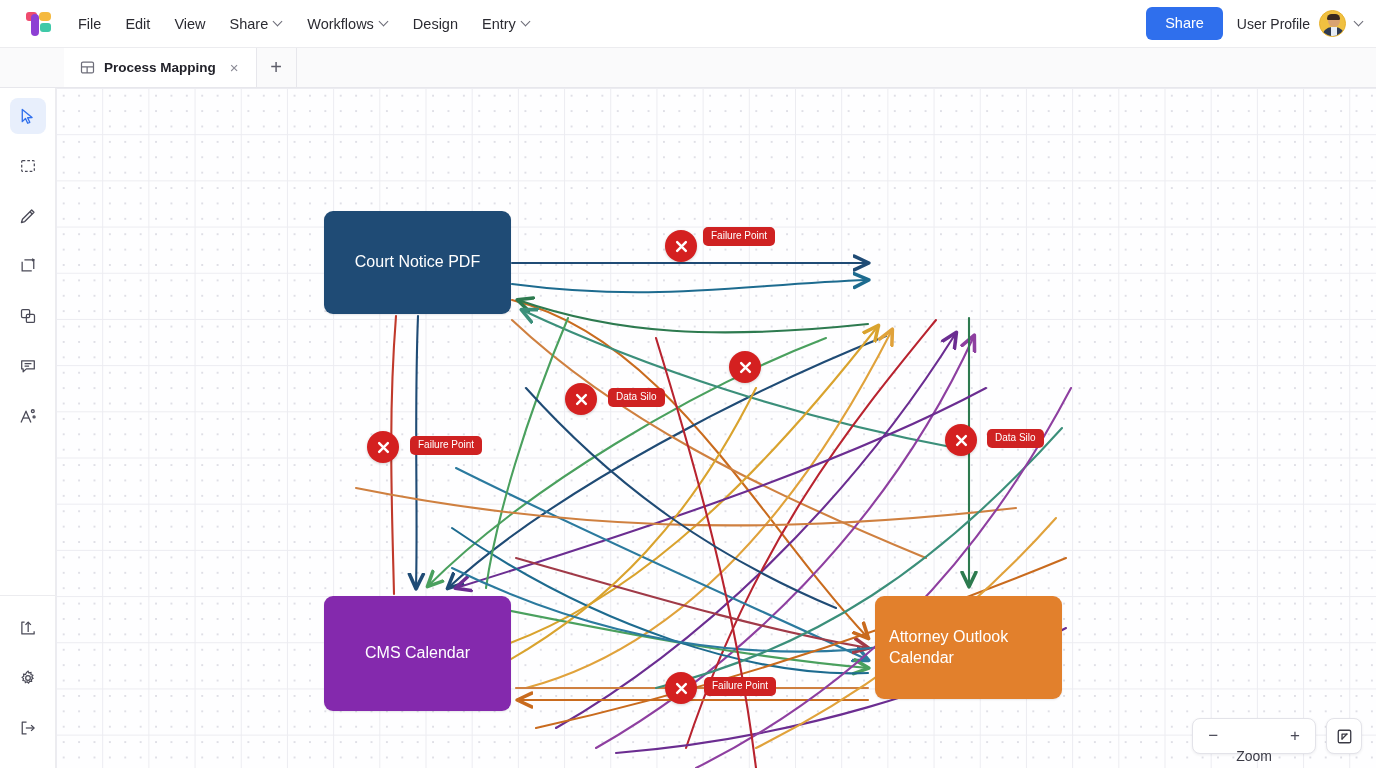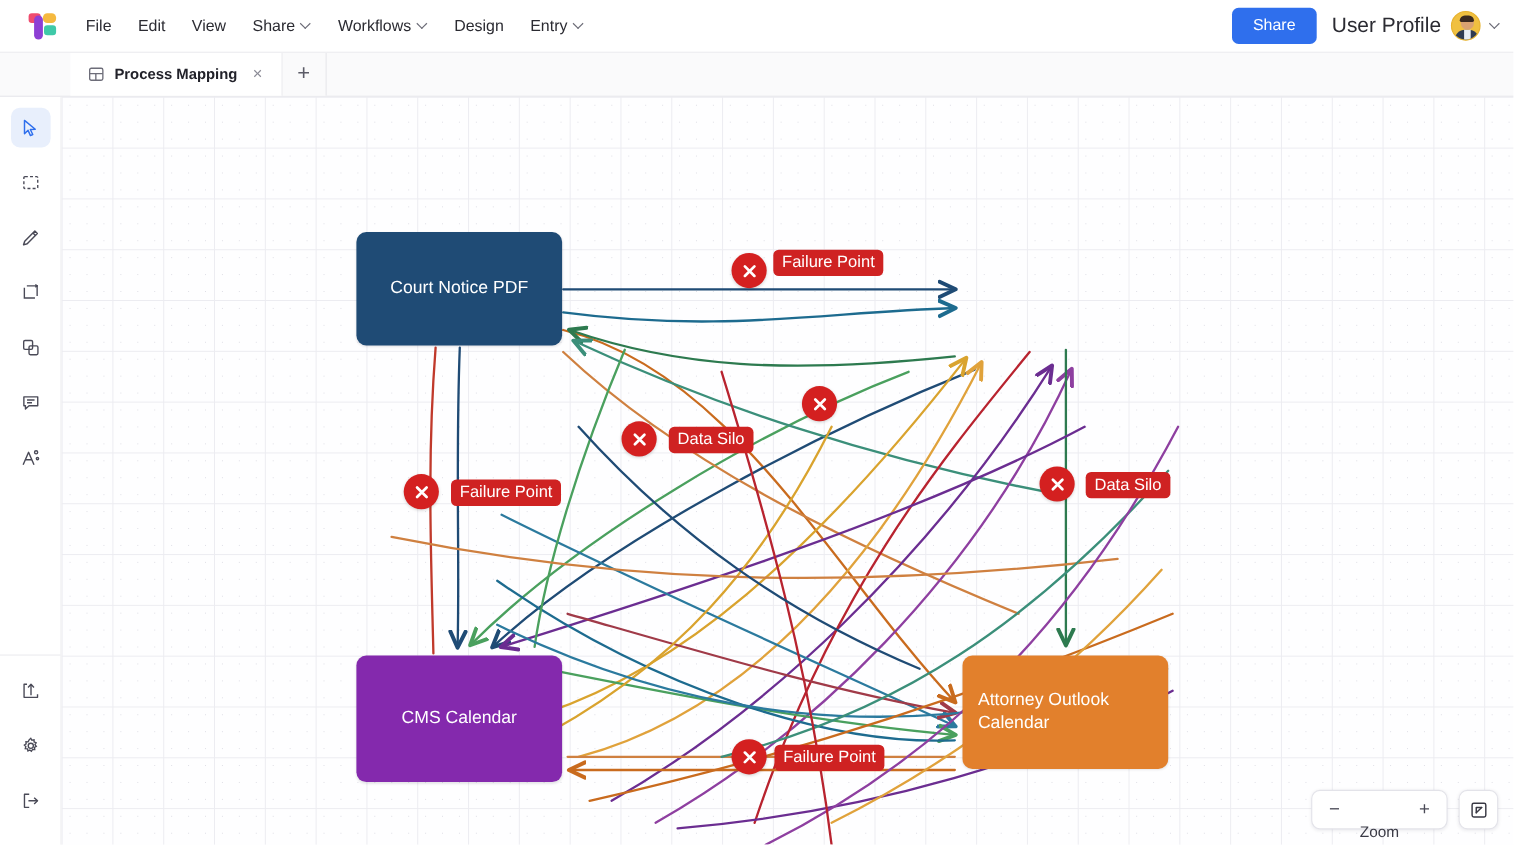--- a/index.html
+++ b/index.html
@@ -38,21 +38,21 @@
     width:6px; height:6px; border-right:1.4px solid #6b6b76; border-bottom:1.4px solid #6b6b76;
     transform: rotate(45deg);
   }
   .menu-spacer { flex: 1 1 auto; }
   .share-btn {
     background: #2f6fed; color: #fff; font-size: 14.5px;
     padding: 8px 19px; border-radius: 6px; border: none; cursor: pointer;
     font-family: inherit; line-height: 1.15;
   }
   .profile { display: flex; align-items: center; gap: 9px; margin-left: 14px; }
-  .profile-name { font-size: 19px; color: #2b2b32; white-space: nowrap; }
+  .profile-name { font-size: 14px; color: #2b2b32; white-space: nowrap; }
   .avatar {
     width: 27px; height: 27px; border-radius: 50%;
     background: #f0c040; position: relative; overflow: hidden; border: 1.5px solid #e7b22f;
   }
   .avatar .face { position:absolute; left:7.5px; top:4px; width:12px; height:12px; border-radius:50%; background:#d9a271; }
   .avatar .hair { position:absolute; left:7px; top:2.5px; width:13px; height:6px; border-radius:7px 7px 2px 2px; background:#3a2a20; }
   .avatar .body { position:absolute; left:2px; top:16px; width:23px; height:14px; border-radius:10px 10px 0 0; background:#2f3b52; }
   .avatar .shirt{ position:absolute; left:10.5px; top:16px; width:6px; height:11px; background:#e8edf4; }
 
   
@@ -112,21 +112,21 @@
 
   .node {
     position: absolute; border-radius: 9px;
     display: flex; align-items: center; justify-content: center;
     text-align: left; color: #ffffff; font-size: 16px; line-height: 1.28;
     padding: 8px 14px; cursor: pointer;
     box-shadow: 0 1px 2px rgba(20,20,40,.10);
   }
   .badge {
     position: absolute; background: #cf2222; color: #fff;
-    font-size: 15px; padding: 4px 8px 5px; border-radius: 5px;
+    font-size: 10px; padding: 4px 8px 5px; border-radius: 5px;
     white-space: nowrap; line-height: 1;
   }
   .xmark {
     position: absolute; width: 32px; height: 32px; border-radius: 50%;
     background: #d42020; display: flex; align-items: center; justify-content: center;
     cursor: pointer; box-shadow: 0 1px 3px rgba(0,0,0,.18);
   }
   .xmark svg { display:block; }
 
   

